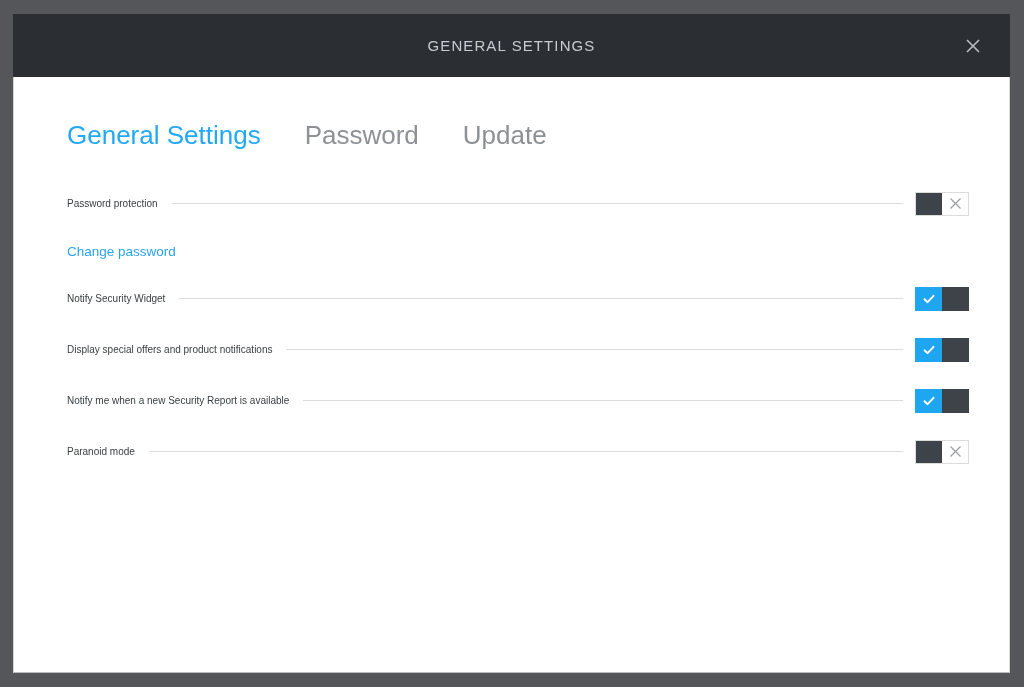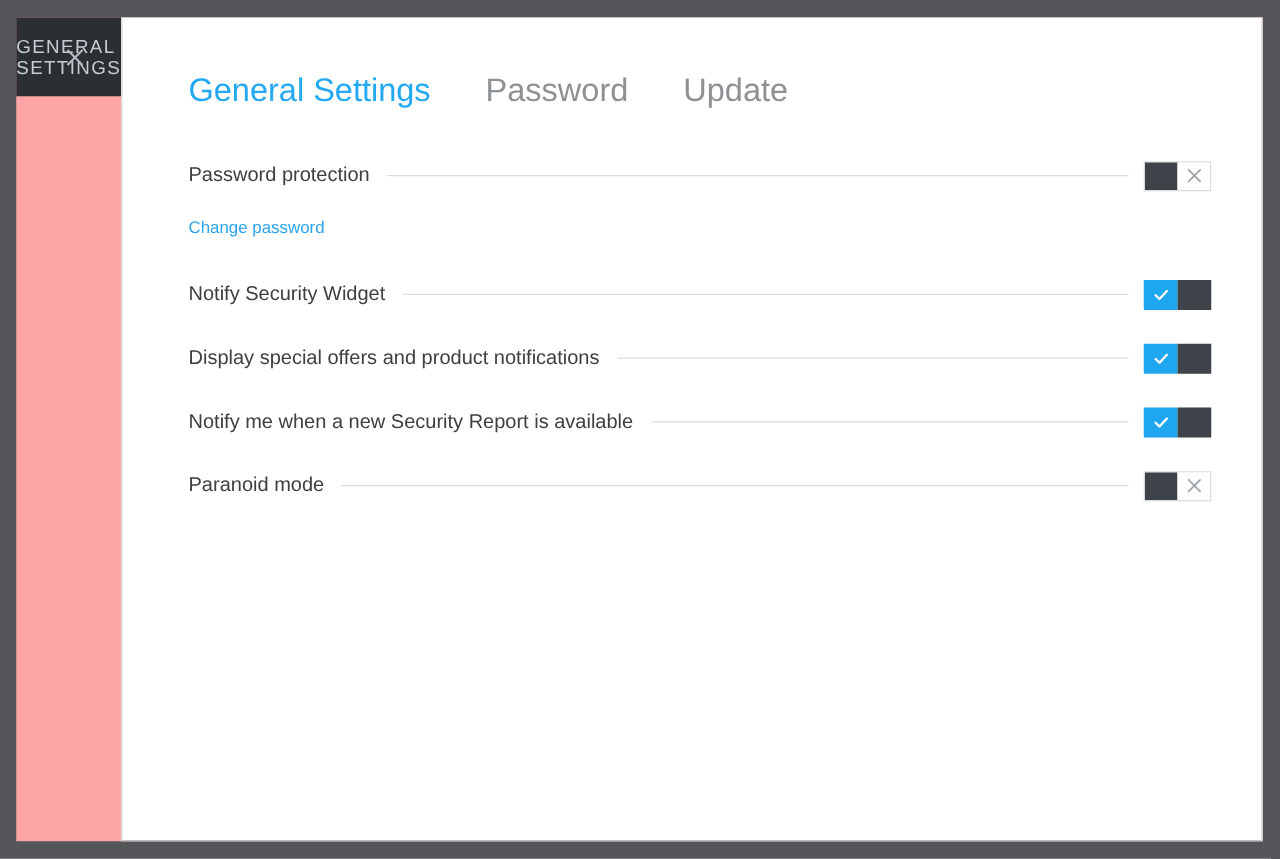--- a/index.html
+++ b/index.html
@@ -14,24 +14,24 @@
     overflow: hidden;
   }
 
   
   .window {
     position: absolute;
     left: 13px;
     top: 14px;
     width: 997px;
     height: 659px;
-    background: #fca5a5;
-    box-sizing: border-box;
-    display: flex;
-    flex-direction: row;
+    background: #8b5cf6;
+    box-sizing: border-box;
+    display: flex;
+    flex-direction: column;
   }
 
   
   .titlebar {
     position: relative;
     height: 63px;
     flex: 0 0 63px;
     background: #2b2f33;
     display: flex;
     align-items: center;
@@ -95,38 +95,38 @@
     margin-top: 36px;
     padding-left: 13px;
   }
   .row {
     display: flex;
     align-items: center;
     height: 36px;
     margin-bottom: 15px;
   }
   .row-label {
-    font-size: 16px;
+    font-size: 10px;
     color: #3c4043;
     white-space: nowrap;
     flex: 0 0 auto;
   }
   .row-rule {
     flex: 1 1 auto;
     height: 1px;
     background: #dcdcdc;
     margin: 0 12px 0 14px;
   }
 
   
   .link-row {
     height: 30px;
     margin-bottom: 14px;
     display: flex;
-    align-items: flex-start;
+    align-items: center;
   }
   .link {
     font-size: 13.5px;
     color: #2aa3ef;
     cursor: pointer;
     text-decoration: none;
   }
 
   
   .toggle {

